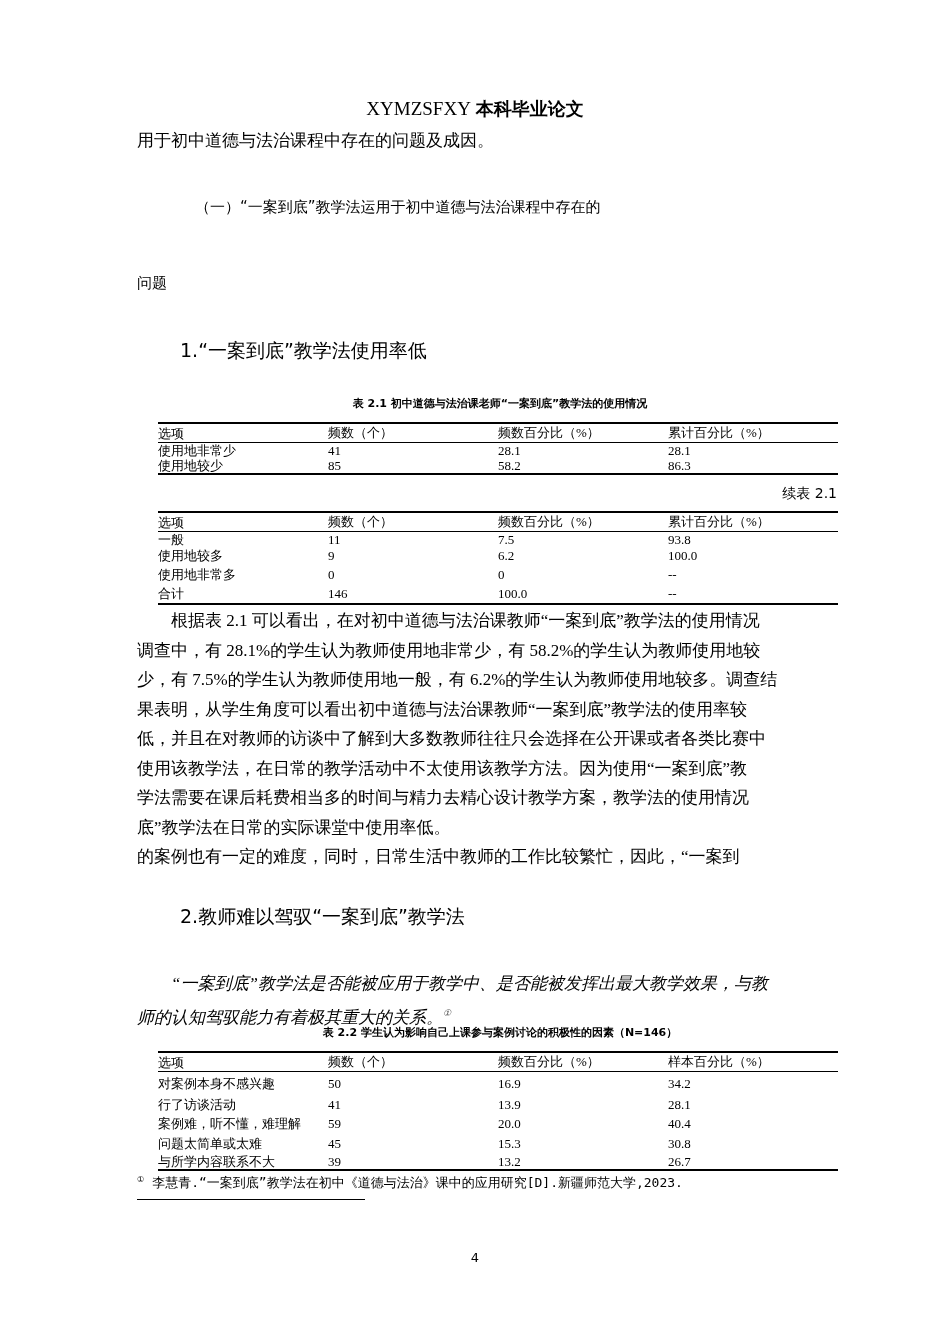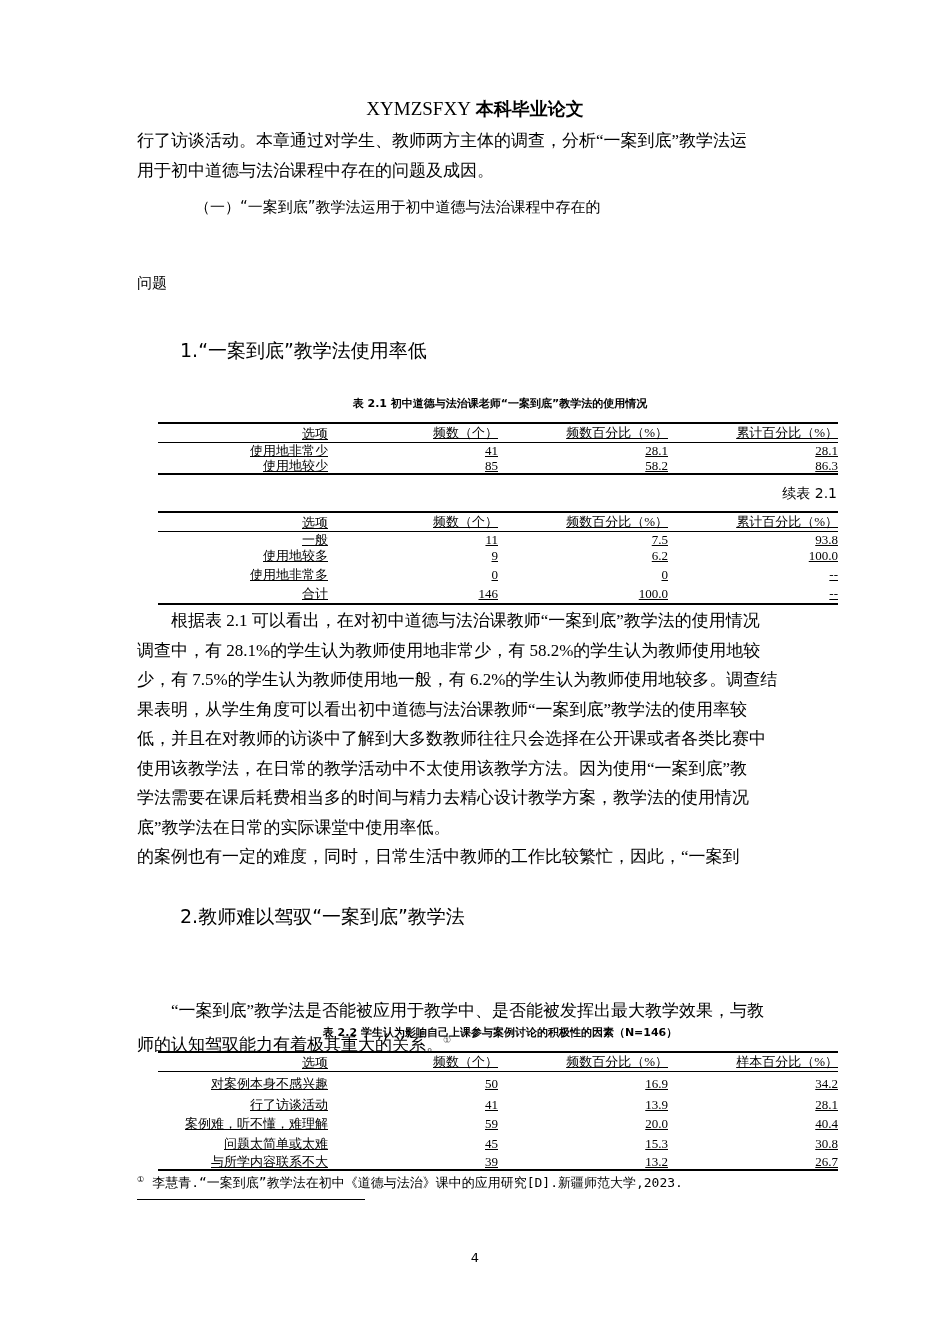--- a/index.html
+++ b/index.html
@@ -7,41 +7,40 @@
          font-family: "Liberation Serif", "DejaVu Serif", serif; color: #000; }
   .abs { position: absolute; }
   .header { left: 0; width: 950px; top: 97px; text-align: center; font-size: 19px; }
   .header .latin { font-family: "Liberation Serif", serif; letter-spacing: 0px; }
   .header .cn { font-family: "DejaVu Sans", sans-serif; font-weight: bold; font-size: 18px; }
   .para { left: 137px; width: 722px; font-size: 17px; line-height: 29.5px; text-align: justify; }
   .h2 { font-family: "DejaVu Sans", sans-serif; font-size: 15px; }
   .h3 { font-family: "DejaVu Sans", sans-serif; font-size: 19px; }
   .caption { left: 150px; width: 700px; text-align: center; font-family: "DejaVu Sans", sans-serif; font-weight: bold; font-size: 11px; }
   table.tbl { position: absolute; left: 158px; width: 680px; border-collapse: collapse; font-size: 13px; }
-  table.tbl th, table.tbl td { font-weight: normal; text-align: right; padding: 0; text-decoration: underline; }
+  table.tbl th, table.tbl td { font-weight: normal; text-align: left; padding: 0; }
   table.tbl thead tr th { border-bottom: 1px solid #000; }
   table.tbl.top { border-top: 2px solid #000; border-bottom: 2px solid #000; }
   .c1 { width: 170px; } .c2 { width: 170px; } .c3 { width: 170px; } .c4 { width: 170px; }
   .contlabel { right: 113px; font-family: "DejaVu Sans", sans-serif; font-size: 14px; }
   .fnrule { left: 137px; top: 1199px; width: 228px; height: 0; border-top: 1px solid #000; }
   .footnote { left: 137px; top: 1174px; font-family: "DejaVu Sans Mono", monospace; font-size: 13px; }
   .footnote sup { font-size: 8px; vertical-align: 5px; margin-right: 8px; }
   .pagenum { left: 0; width: 950px; top: 1250px; text-align: center; font-family: "DejaVu Sans", sans-serif; font-size: 13px; }
   sup.ref { font-size: 9px; vertical-align: 7px; color: #444; }
 </style>
 </head>
 <body>
 
 <div class="abs header">
   <span class="latin">XYMZSFXY</span>
   <span class="cn">本科毕业论文</span>
 </div>
 
 <div class="abs para" style="top:126px;">
-  <div>行了访谈活动。本章通过对学生、教师两方主体的调查，分析“一案到底”教学法运</div>
   <div>用于初中道德与法治课程中存在的问题及成因。</div>
 </div>
 
 <div class="abs h2" style="left:195px; top:198px;">（一）“一案到底”教学法运用于初中道德与法治课程中存在的</div>
 <div class="abs h2" style="left:137px; top:274px;">问题</div>
 
 <div class="abs h3" style="left:180px; top:338px;">1.“一案到底”教学法使用率低</div>
 
 <div class="abs caption" style="top:396px;">表 2.1  初中道德与法治课老师“一案到底”教学法的使用情况</div>
 
@@ -116,21 +115,21 @@
   <div>果表明，从学生角度可以看出初中道德与法治课教师“一案到底”教学法的使用率较</div>
   <div>低，并且在对教师的访谈中了解到大多数教师往往只会选择在公开课或者各类比赛中</div>
   <div>使用该教学法，在日常的教学活动中不太使用该教学方法。因为使用“一案到底”教</div>
   <div>学法需要在课后耗费相当多的时间与精力去精心设计教学方案，教学法的使用情况</div>
   <div>底”教学法在日常的实际课堂中使用率低。</div>
   <div>的案例也有一定的难度，同时，日常生活中教师的工作比较繁忙，因此，“一案到</div>
 </div>
 
 <div class="abs h3" style="left:180px; top:904px;">2.教师难以驾驭“一案到底”教学法</div>
 
-<div class="abs para" style="top:996px;">
+<div class="abs para" style="top:969px;font-style:italic;">
   <div style="text-indent:34px;">“一案到底”教学法是否能被应用于教学中、是否能被发挥出最大教学效果，与教</div>
   <div><span>师的认知驾驭能力有着极其重大的关系。</span><sup class="ref">①</sup></div>
 </div>
 
 <div class="abs caption" style="top:1025px;">表 2.2  学生认为影响自己上课参与案例讨论的积极性的因素（N=146）</div>
 
 <table class="tbl top" style="top:1051px;">
   <thead>
     <tr>
       <th class="c1" style="line-height:17px;">选项</th>

